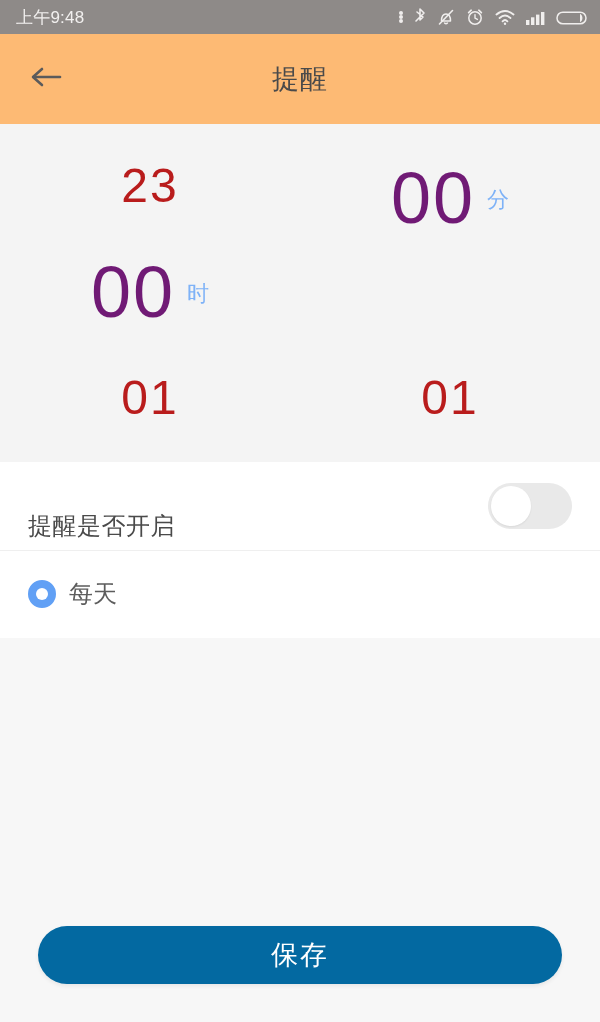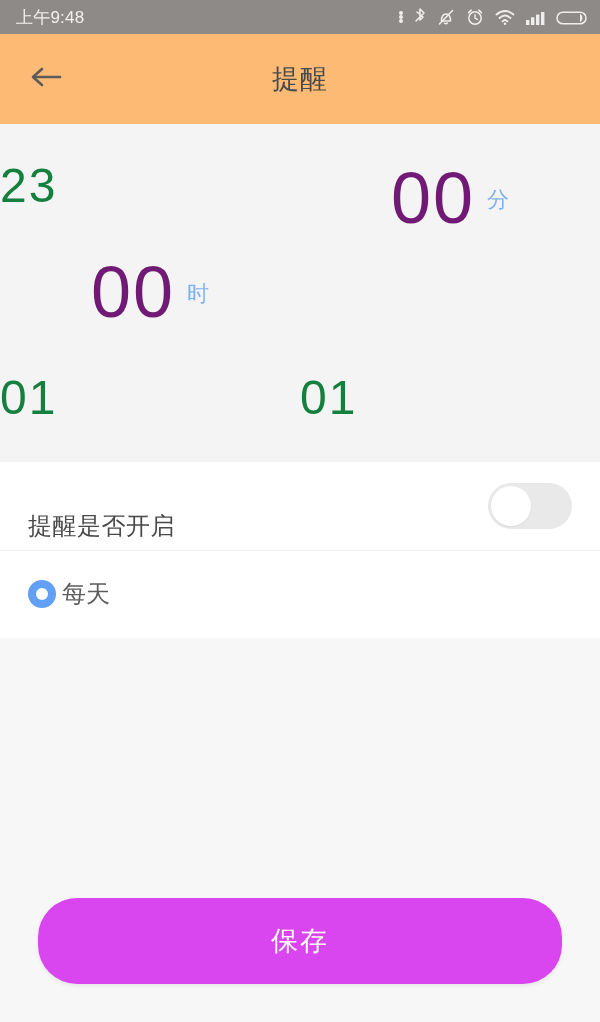--- a/index.html
+++ b/index.html
@@ -116,25 +116,25 @@
     height: 100%;
     display: flex;
     flex-direction: column;
     align-items: center;
     justify-content: space-between;
     padding: 38px 0 40px;
     box-sizing: border-box;
   }
   .pk-val {
     font-size: 48px;
-    color: #15803d;
+    color: #b91c1c;
     font-weight: 400;
     letter-spacing: 2px;
     line-height: 1;
-    text-align: left;
+    text-align: center;
     width: 100%;
   }
   .pk-sel-wrap {
     display: flex;
     align-items: baseline;
     justify-content: center;
     width: 100%;
   }
   .pk-sel {
     font-size: 72px;
@@ -205,21 +205,21 @@
 
   
   .radio-group {
     display: flex;
     align-items: center;
     gap: 38px;
   }
   .radio-opt {
     display: flex;
     align-items: center;
-    gap: 6px;
+    gap: 13px;
     cursor: pointer;
   }
   .radio-mark {
     width: 28px;
     height: 28px;
     border-radius: 50%;
     box-sizing: border-box;
     flex: none;
   }
   .radio-mark.on {
@@ -248,24 +248,24 @@
     flex: 1 1 auto;
     background: #f7f7f7;
   }
   .save-area {
     flex: none;
     padding: 0 38px 38px;
     background: #f7f7f7;
   }
   .save-btn {
     width: 100%;
-    height: 86px;
+    height: 58px;
     border: none;
     border-radius: 39px;
-    background: #d946ef;
+    background: #0369a1;
     color: #ffffff;
     font-size: 27px;
     font-family: inherit;
     letter-spacing: 2px;
     cursor: pointer;
     box-shadow: 0 2px 4px rgba(0,0,0,0.07);
     display: flex;
     align-items: center;
     justify-content: center;
   }

